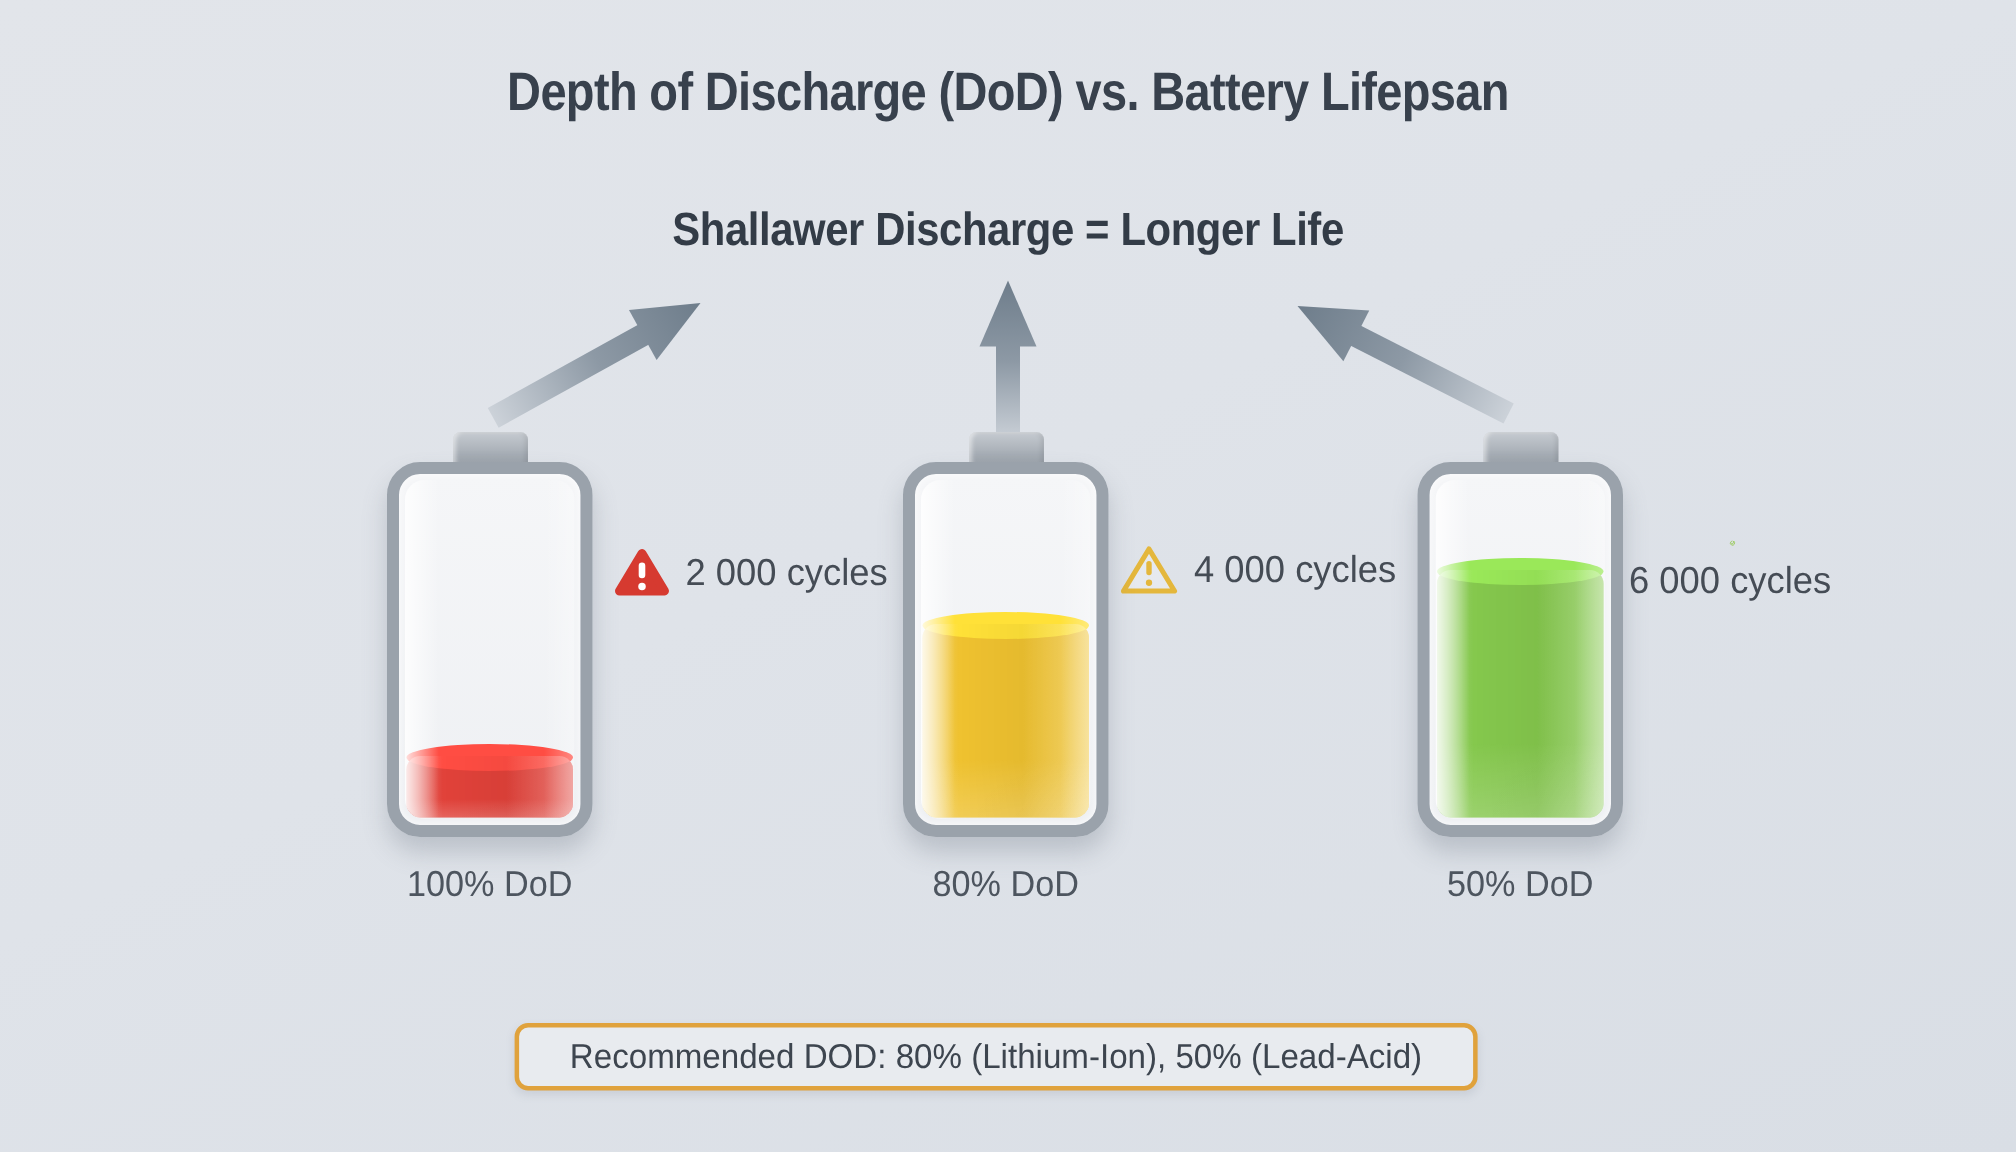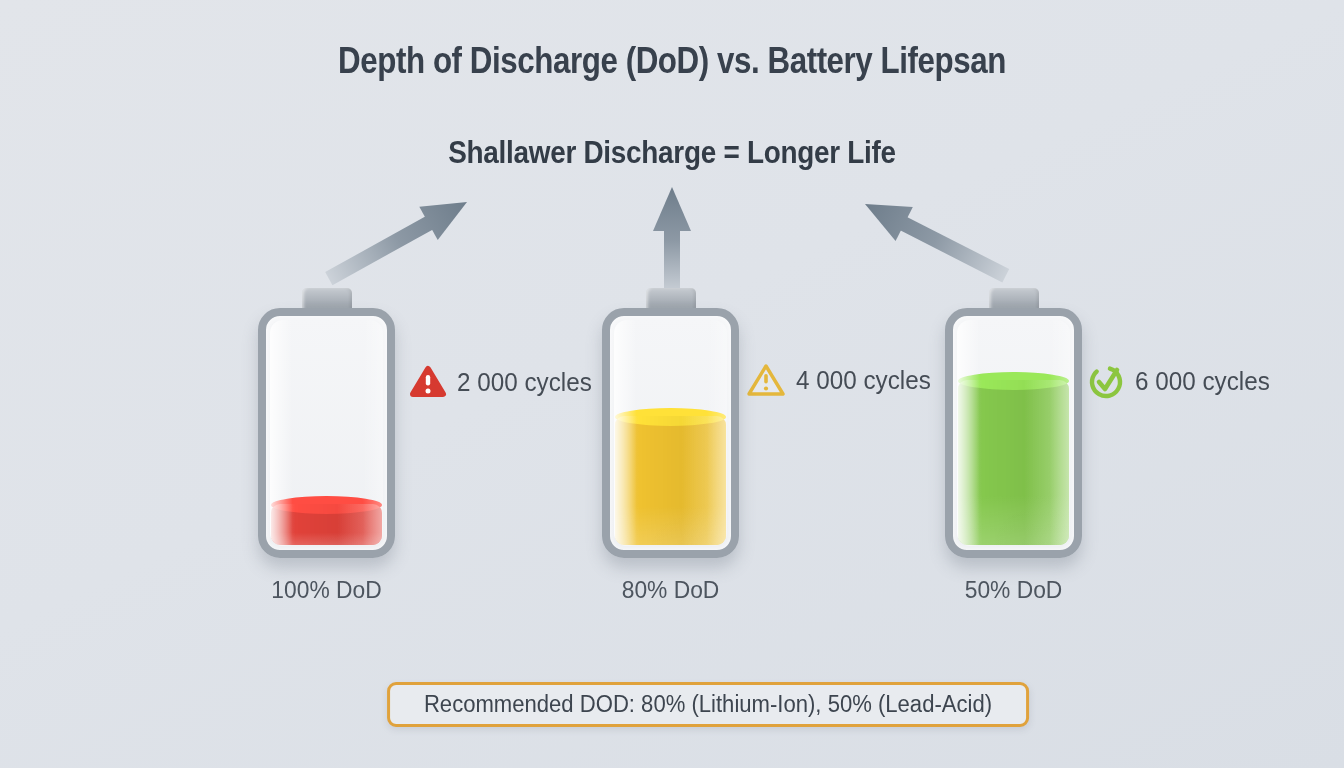--- a/index.html
+++ b/index.html
@@ -56,33 +56,33 @@
   }
   .battery-fill::after{ 
     content:"";position:absolute;inset:0;border-radius:inherit;
     background:linear-gradient(90deg,rgba(255,255,255,.38) 0%,rgba(255,255,255,0) 22%,rgba(0,0,0,.04) 60%,rgba(255,255,255,.30) 100%),
                linear-gradient(0deg,rgba(255,255,255,.18) 0%,rgba(255,255,255,0) 30%);
   }
 
   .cycles-row{position:absolute;display:flex;align-items:center;gap:9px;height:42px;}
   .row-0{left:408px;top:361px;}
   .row-1{left:745px;top:359px;justify-content:flex-end;}
-  .row-2{left:1086px;top:360px;}
+  .row-2{left:1086px;top:360px;flex-direction:column;}
   .cycles-text{font-size:25px;color:#454c55;white-space:nowrap;transform:scaleX(.97);transform-origin:left;}
 
   .dod-label{
     position:absolute;top:576px;width:137px;text-align:center;
     font-size:24px;color:#4d555f;font-weight:500;transform:scaleX(.95);
   }
   .dod-0{left:258px;}
   .dod-1{left:602px;}
   .dod-2{left:945px;}
 
   .recommendation-box{
-    position:absolute;top:682px;left:708px;transform:translateX(-50%);
+    position:absolute;top:682px;left:664px;transform:translateX(-50%);
     height:45px;box-sizing:border-box;display:flex;align-items:center;
     padding:0 22px;border:3px solid #e0a23c;border-radius:9px;
     background:#e8ebef;box-shadow:0 3px 6px rgba(120,130,145,.18);
     white-space:nowrap;
   }
   .recommendation-text{font-size:23px;color:#3d454f;transform:scaleX(.96);transform-origin:center;}
 </style>
 </head>
 <body>
 

